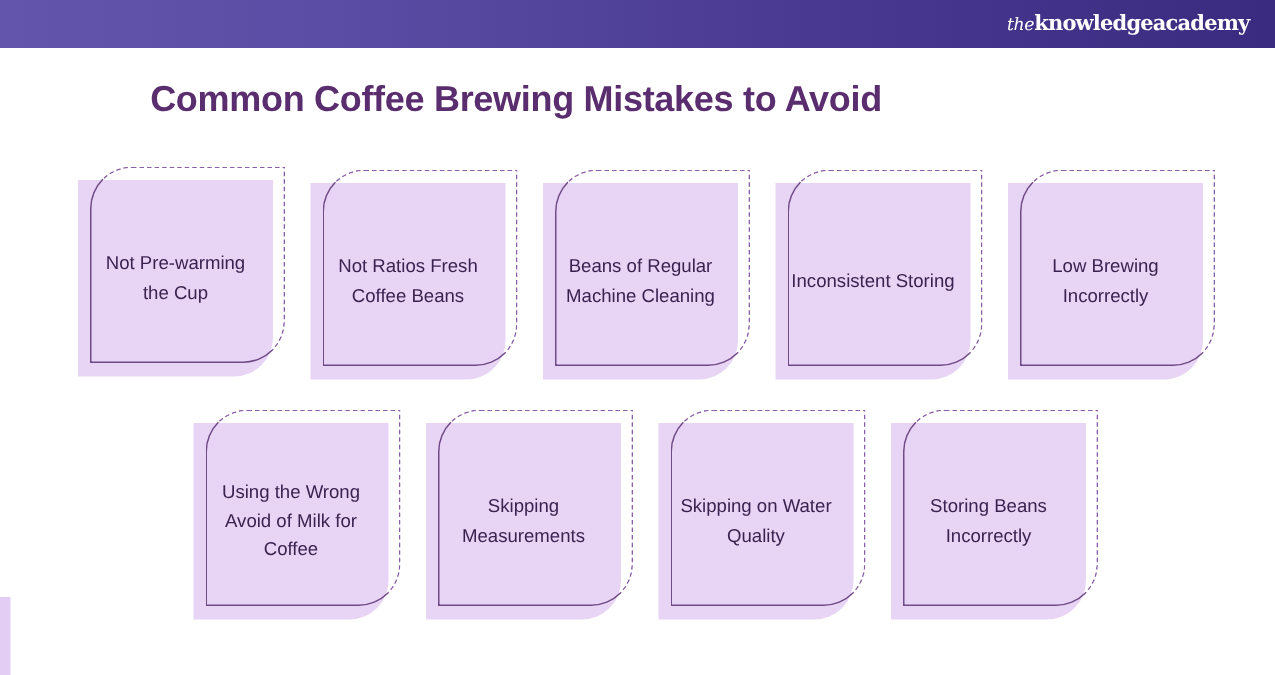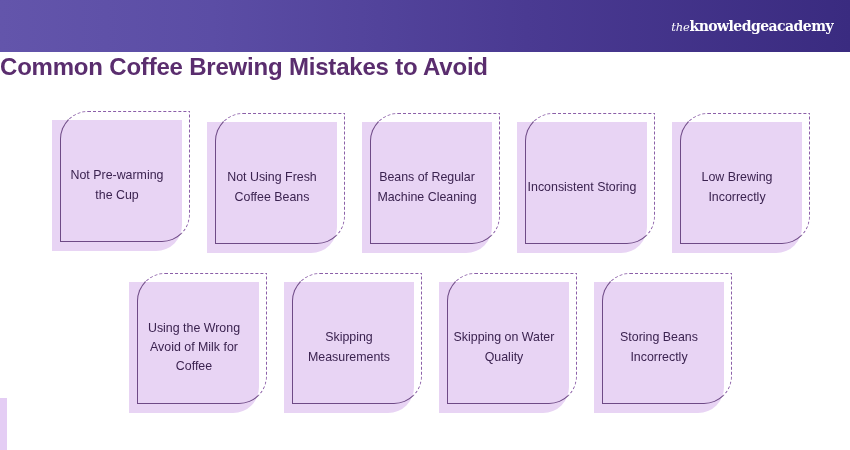--- a/index.html
+++ b/index.html
@@ -14,21 +14,21 @@
     overflow: hidden;
     position: relative;
   }
 
   
   .header {
     position: absolute;
     left: 0;
     top: 0;
     width: 850px;
-    height: 52px;
+    height: 32px;
     background: linear-gradient(90deg, #6355ab 0%, #5b4da5 25%, #4a3a92 62%, #3a2b80 100%);
     display: flex;
     align-items: center;
     justify-content: flex-end;
     box-sizing: border-box;
     padding-right: 17px;
   }
   .logo {
     color: #ffffff;
     white-space: nowrap;
@@ -49,20 +49,21 @@
     font-size: 14px;
     letter-spacing: -0.55px;
   }
 
   
   .page-title {
     position: absolute;
     left: 0;
     top: 53px;
     width: 688px;
+    text-align: center;
     font-size: 24px;
     font-weight: 700;
     color: #5a2d6e;
     letter-spacing: -0.2px;
     line-height: 1.2;
   }
 
   
   .accent-bar {
     position: absolute;
@@ -135,21 +136,21 @@
 
 <div id="card-grid">
     <div class="card" style="left: 52px; top: 111px;">
       <div class="card-fill"></div>
       <div class="card-outline"></div>
       <div class="card-label">Not Pre-warming the Cup</div>
     </div>
     <div class="card" style="left: 207px; top: 113px;">
       <div class="card-fill"></div>
       <div class="card-outline"></div>
-      <div class="card-label">Not Using Fresh Coffee Beans</div>
+      <div class="card-label">Not Ratios Fresh Coffee Beans</div>
     </div>
     <div class="card" style="left: 362px; top: 113px;">
       <div class="card-fill"></div>
       <div class="card-outline"></div>
       <div class="card-label">Beans of Regular Machine Cleaning</div>
     </div>
     <div class="card" style="left: 517px; top: 113px;">
       <div class="card-fill"></div>
       <div class="card-outline"></div>
       <div class="card-label">Inconsistent Storing</div>

